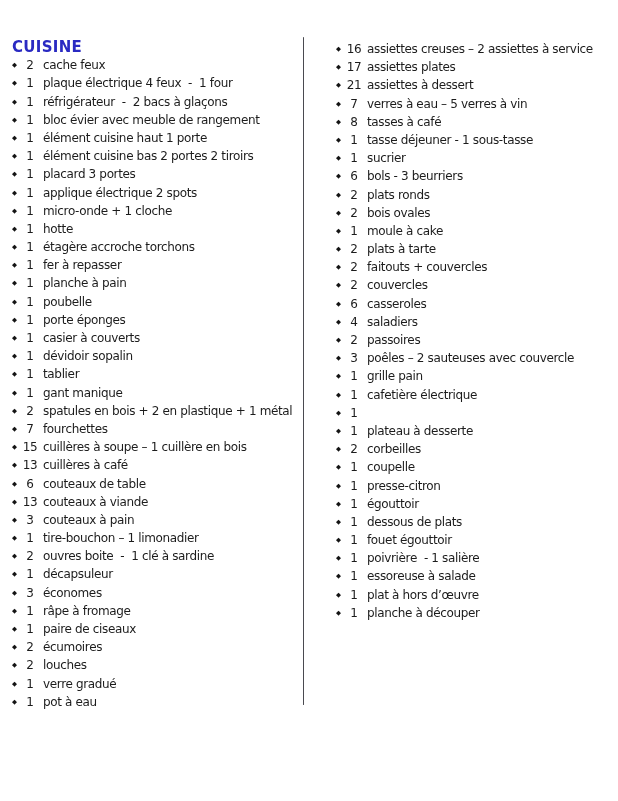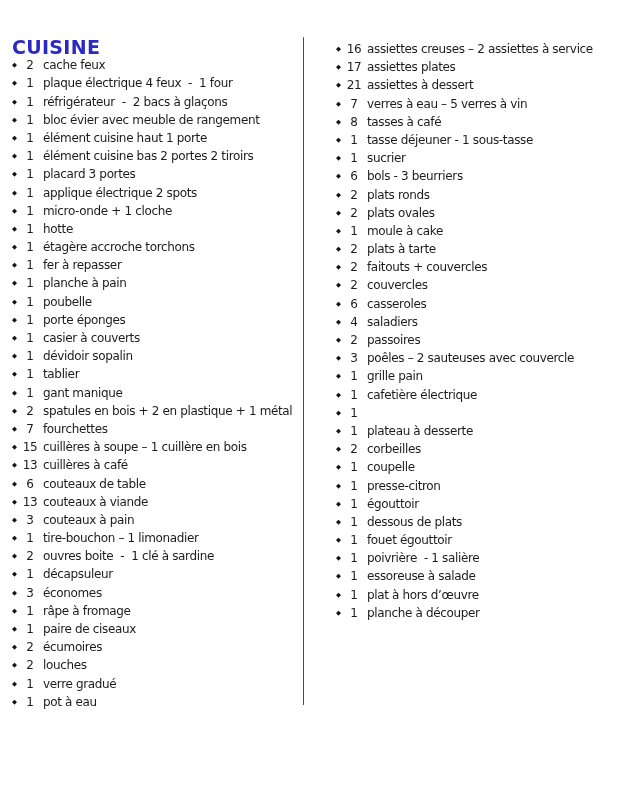--- a/index.html
+++ b/index.html
@@ -9,21 +9,21 @@
     height: 801px;
     background: #ffffff;
     font-family: "DejaVu Sans", sans-serif;
     color: #1c1c1c;
     overflow: hidden;
   }
   .column { position: absolute; }
   .column-left  { left: 12px;  top: 38px; width: 290px; }
   .column-right { left: 336px; top: 40px; width: 280px; }
   .col-header {
-    font-size: 19px;
+    font-size: 15px;
     font-weight: bold;
     color: #2a2ac2;
     letter-spacing: 0.3px;
     height: 18.2px;
     line-height: 18.2px;
     white-space: pre;
   }
   .row {
     display: flex;
     align-items: baseline;
@@ -339,21 +339,21 @@
 
         <div class="row">
           <span class="bullet">◆</span>
           <span class="qty">2</span>
           <span class="label">plats ronds</span>
         </div>
 
         <div class="row">
           <span class="bullet">◆</span>
           <span class="qty">2</span>
-          <span class="label">plats ovales</span>
+          <span class="label">bois ovales</span>
         </div>
 
         <div class="row">
           <span class="bullet">◆</span>
           <span class="qty">1</span>
           <span class="label">moule à cake</span>
         </div>
 
         <div class="row">
           <span class="bullet">◆</span>

